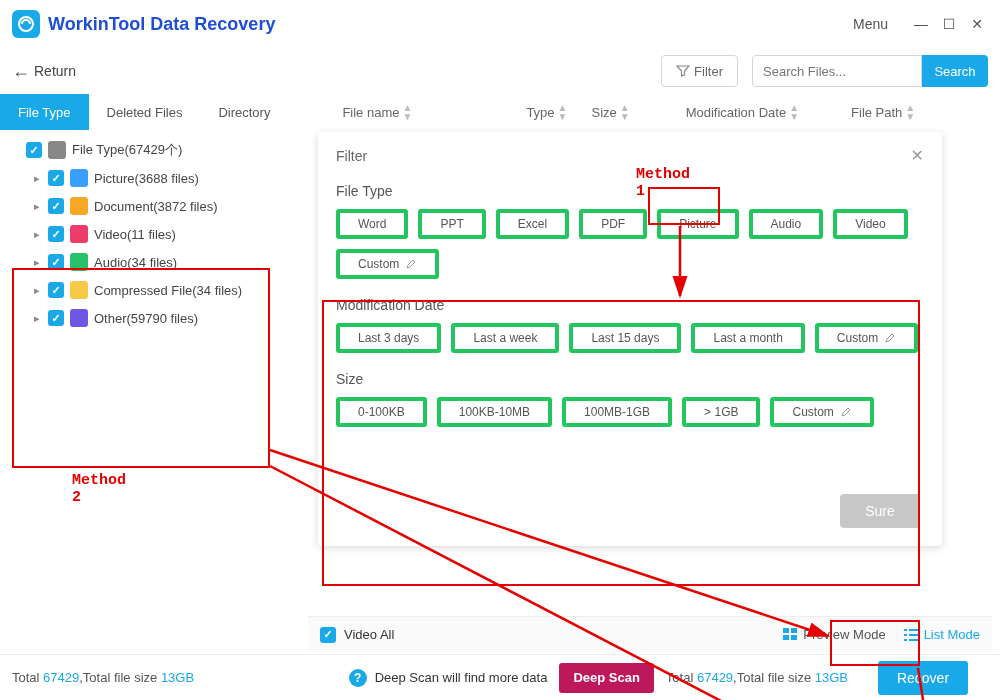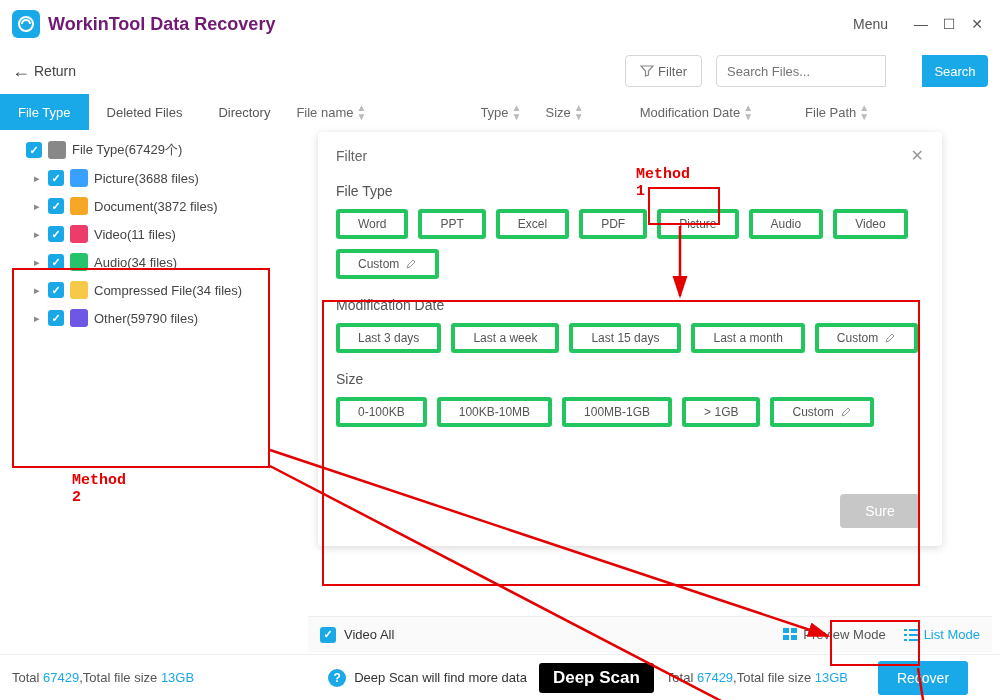--- a/index.html
+++ b/index.html
@@ -1,31 +1,31 @@
 <!DOCTYPE html>
 <html><head>
 <meta charset="utf-8">
 <style>
   *{box-sizing:border-box;margin:0;padding:0;font-family:Arial,Helvetica,sans-serif;}
   body{width:1000px;height:700px;background:#fff;position:relative;overflow:hidden;font-size:13px;color:#333;}
   
   .titlebar{height:48px;display:flex;align-items:center;padding:0 12px;}
   .logo{width:28px;height:28px;border-radius:6px;background:#1aa9e8;display:flex;align-items:center;justify-content:center;margin-right:8px;}
-  .app-title{font-size:18px;color:#701a75;font-weight:600;}
+  .app-title{font-size:18px;color:#1d4ed8;font-weight:600;}
   .titlebar .spacer{flex:1;}
   .titlebar .menu{font-size:14px;color:#555;margin-right:16px;}
   .winbtn{width:22px;text-align:center;font-size:14px;color:#555;margin-left:6px;cursor:pointer;}
   
   .toprow{height:46px;display:flex;align-items:center;padding:0 12px;}
   .return{display:flex;align-items:center;color:#444;font-size:14px;cursor:pointer;}
   .return .arr{font-size:18px;margin-right:4px;}
   .toprow .spacer{flex:1;}
   .filterbtn{height:32px;padding:0 14px;border:1px solid #d6d6d6;border-radius:4px;display:flex;align-items:center;color:#666;background:#fff;cursor:pointer;margin-right:14px;}
   .filterbtn svg{margin-right:4px;}
-  .searchwrap{display:flex;align-items:center;gap:36px;}
+  .searchwrap{display:flex;align-items:center;}
   .searchwrap input{height:32px;width:170px;border:1px solid #d6d6d6;border-radius:4px 0 0 4px;padding:0 10px;color:#888;font-size:13px;}
   .searchwrap button{height:32px;width:66px;background:#1aa9e8;color:#fff;border:none;border-radius:0 4px 4px 0;font-size:13px;cursor:pointer;}
   
   .tabsrow{height:36px;display:flex;align-items:center;background:#fff;}
   .tab{height:36px;padding:0 18px;display:flex;align-items:center;color:#555;font-size:13px;cursor:pointer;}
   .tab.active{background:#1aa9e8;color:#fff;}
   .tabsrow .cols{flex:1;display:flex;align-items:center;color:#666;}
   .col{display:flex;align-items:center;padding:0 8px;}
   .sorticon{color:#bbb;font-size:10px;margin-left:3px;line-height:9px;}
   
@@ -52,21 +52,21 @@
   .bar-options .cb{width:16px;height:16px;background:#1aa9e8;border-radius:3px;margin-right:8px;display:flex;align-items:center;justify-content:center;}
   .bar-options .cb::after{content:"✓";color:#fff;font-size:11px;font-weight:bold;}
   .bar-options .spacer{flex:1;}
   .modebtn{display:flex;align-items:center;color:#1aa9e8;font-size:13px;margin-left:18px;cursor:pointer;}
   .modebtn svg{margin-right:4px;}
   .statusbar{position:absolute;left:0;right:0;bottom:0;height:46px;display:flex;align-items:center;padding:0 32px 0 12px;background:#fff;border-top:1px solid #eee;}
   .statusbar .ltxt{color:#555;}
   .statusbar .blue{color:#1aa9e8;}
   .statusbar .spacer-mid{flex:1;}
   .info-icon{width:18px;height:18px;border-radius:50%;background:#1aa9e8;color:#fff;display:flex;align-items:center;justify-content:center;font-size:12px;font-weight:bold;margin-right:8px;}
-  .deepscan{height:30px;padding:0 14px;background:#000000;color:#fff;border:none;border-radius:3px;margin:0 12px;font-size:17px;cursor:pointer;font-weight:600;}
+  .deepscan{height:30px;padding:0 14px;background:#be185d;color:#fff;border:none;border-radius:3px;margin:0 12px;font-size:13px;cursor:pointer;font-weight:600;}
   .recoverbtn{height:34px;width:90px;background:#1aa9e8;color:#fff;border:none;border-radius:3px;font-size:14px;cursor:pointer;font-weight:500;}
   
   .anno{position:absolute;pointer-events:none;}
   .redbox{border:2px solid #e40000;position:absolute;}
   .redlabel{color:#e40000;font-weight:bold;font-family:"Courier New",monospace;font-size:15px;position:absolute;}
   svg.arrow{position:absolute;overflow:visible;}
 </style>
 </head>
 <body>
 
@@ -101,21 +101,21 @@
     <input placeholder="Search Files..." style="">
     <button>Search</button>
   </div>
 </div>
 
 <div class="tabsrow">
   <div class="tab active">File Type</div>
   <div class="tab">Deleted Files</div>
   <div class="tab">Directory</div>
   <div class="cols">
-    <div class="col" style="">
+    <div class="col" style="margin-left:46px">
         <span>File name</span>
         <span class="sorticon">▲<br>▼</span>
       </div>
     <div class="col" style="margin-left:98px">
         <span>Type</span>
         <span class="sorticon">▲<br>▼</span>
       </div>
     <div class="col" style="margin-left:8px">
         <span>Size</span>
         <span class="sorticon">▲<br>▼</span>

